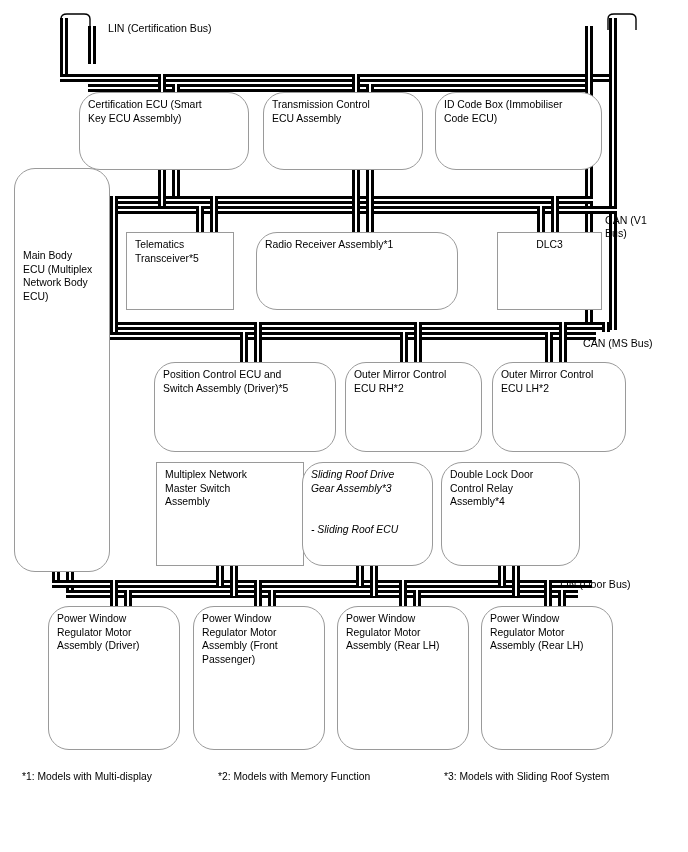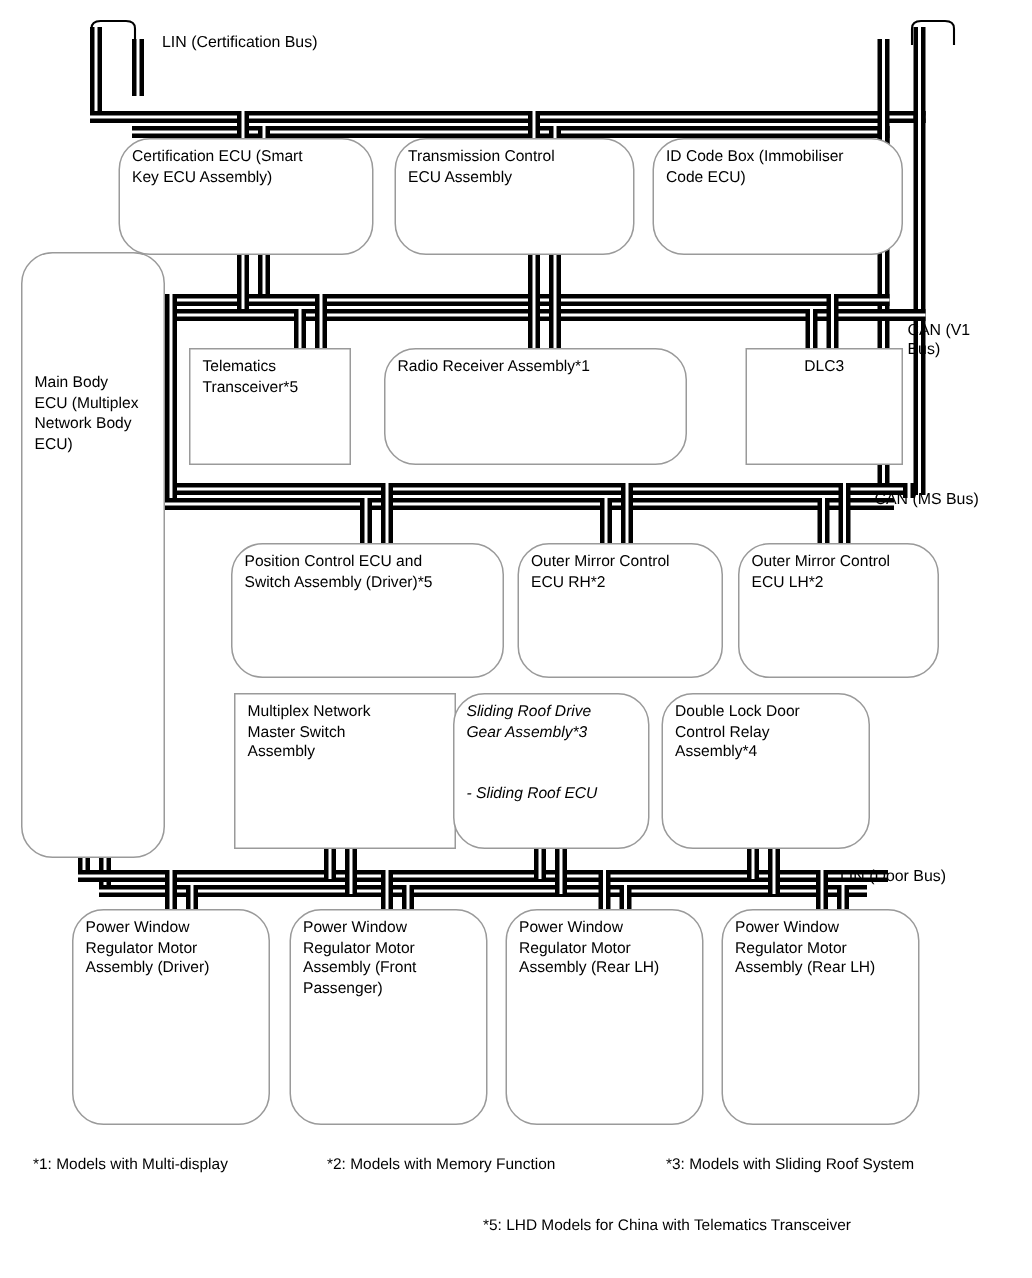--- a/index.html
+++ b/index.html
@@ -142,21 +142,21 @@
     <div class="label">Radio Receiver Assembly*1</div>
   </div>
   <div class="node square" style="left:497px;top:232px;width:105px;height:78px;">
     <div class="label center">DLC3</div>
   </div>
 
   <div class="rail rail-h" style="left:110px;top:322px;width:500px;"></div>
   <div class="rail rail-h" style="left:110px;top:332px;width:486px;"></div>
   <div class="rail rail-v" style="left:602px;top:322px;height:10px;"></div>
 
-  <div class="buslabel" style="left:583px;top:327px;">CAN (MS Bus)</div>
+  <div class="buslabel" style="left:583px;top:337px;">CAN (MS Bus)</div>
 
   <div class="stub" style="left:240px;top:332px;height:30px;"></div>
   <div class="stub" style="left:254px;top:322px;height:40px;"></div>
   <div class="stub" style="left:400px;top:332px;height:30px;"></div>
   <div class="stub" style="left:414px;top:322px;height:40px;"></div>
   <div class="stub" style="left:545px;top:332px;height:30px;"></div>
   <div class="stub" style="left:559px;top:322px;height:40px;"></div>
 
   <div class="rail rail-v" style="left:110px;top:196px;height:136px;"></div>
 
@@ -238,15 +238,14 @@
   </div>
   <div class="node" style="left:481px;top:606px;width:132px;height:144px;">
     <div class="label">Power Window
 Regulator Motor
 Assembly (Rear LH)</div>
   </div>
 
   <div class="note" style="left:22px;top:770px;">*1: Models with Multi-display</div>
   <div class="note" style="left:218px;top:770px;">*2: Models with Memory Function</div>
   <div class="note" style="left:444px;top:770px;">*3: Models with Sliding Roof System</div>
-  <div class="note" style="left:322px;top:811px;">*5: LHD Models for China with Telematics Transceiver</div>
 
 </div>
 
 </body></html>

